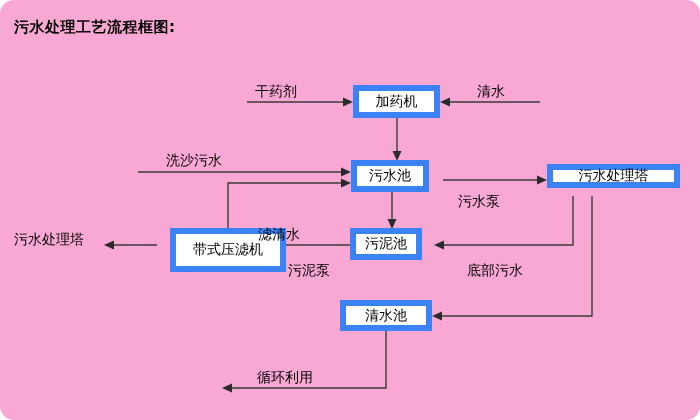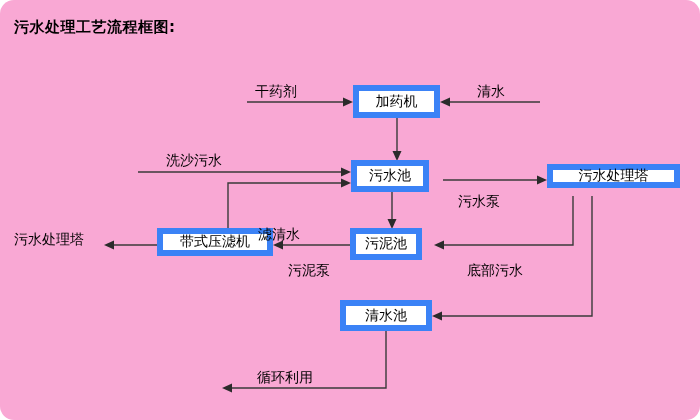--- a/index.html
+++ b/index.html
@@ -120,21 +120,21 @@
     <polyline points="386,331 386,388 226,388"></polyline>
     <polygon class="ahead" points="222,388 232,383.5 232,392.5"></polygon>
   </svg>
 
   <div class="node" style="left:353px; top:85px; width:87px; height:33px;">加药机</div>
 
   <div class="node" style="left:351px; top:160px; width:78px; height:32px;">污水池</div>
 
   <div class="node" style="left:547px; top:164px; width:133px; height:24px;">污水处理塔</div>
 
-  <div class="node" style="left:157px; top:228px; width:116px; height:28px;">带式压滤机</div>
+  <div class="node" style="left:170px; top:228px; width:116px; height:44px;">带式压滤机</div>
 
   <div class="node" style="left:350px; top:228px; width:72px; height:32px;">污泥池</div>
 
   <div class="node" style="left:340px; top:300px; width:92px; height:31px;">清水池</div>
 
   <div class="term-label" style="left:255px; top:83px;">干药剂</div>
 
   <div class="term-label" style="left:477px; top:83px;">清水</div>
 
   <div class="term-label" style="left:166px; top:152px;">洗沙污水</div>

